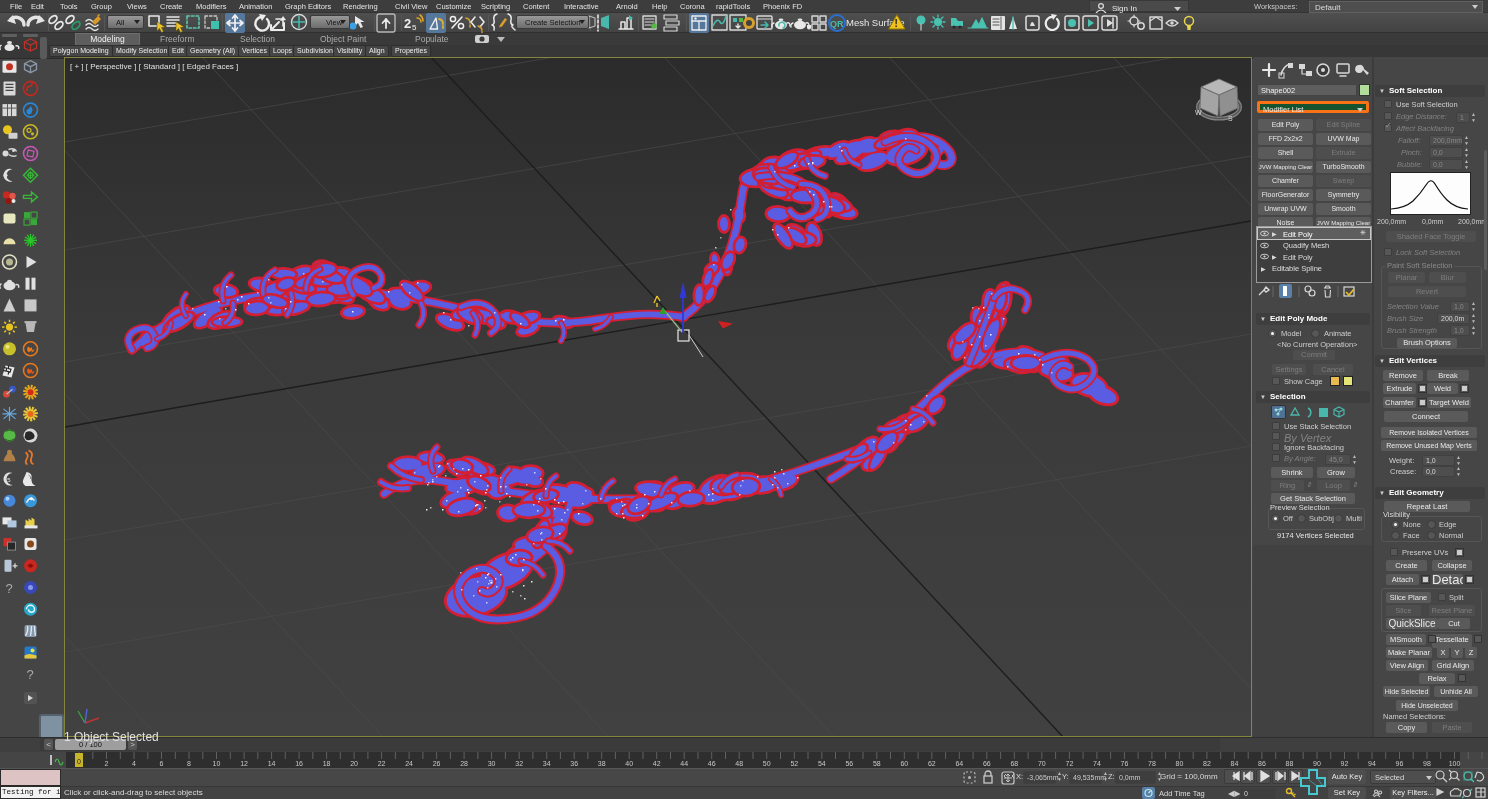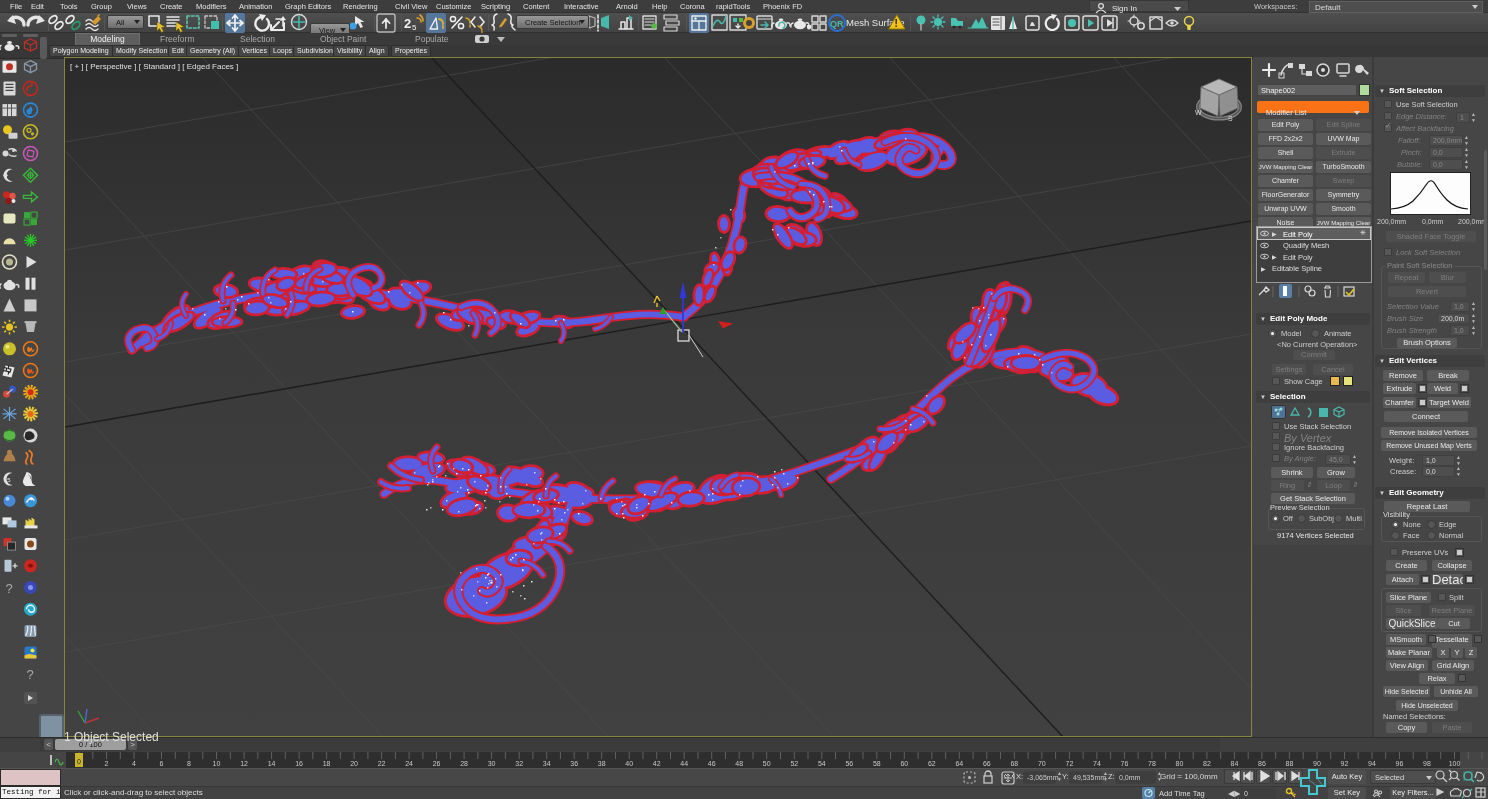--- a/index.html
+++ b/index.html
@@ -184,21 +184,21 @@
         <path d="M1134,4 v-2 M1134,12 v2 M1130,8 h-2 M1138,8 h2" stroke="#d8d8d8" stroke-width="1.2"></path>
 <rect x="1150" y="4" width="12" height="12" stroke="#d8d8d8" stroke-width="1.5"></rect>
         <path d="M1150,8 l6,-4 6,4" stroke="#d8d8d8" stroke-width="1.2"></path>
 <path d="M1166,10 q6,-6 12,0 q-6,6 -12,0 z" stroke="#d8d8d8" stroke-width="1.4"></path>
         <circle cx="1172" cy="10" r="1.8" fill="#d8d8d8" stroke="none"></circle>
 <circle cx="1189" cy="8" r="4.5" stroke="#e8d44a" stroke-width="1.5"></circle>
         <path d="M1187,13 h4 l-0.5,4 h-3 z" fill="#e8d44a" stroke="none"></path>
 </g>
 </svg>
     <div class="combo" style="left:107px;top:2px;width:37px;">All<span class="ar"></span></div>
-    <div class="combo" style="left:310px;top:10px;width:40px;">View<span class="ar"></span></div>
+    <div class="combo" style="left:310px;top:2px;width:40px;text-align:center;">View<span class="ar"></span></div>
     <div class="combo" style="left:516px;top:2px;width:73px;">Create Selection Se<span class="ar"></span></div>
   </div>
 <div class="abs" style="left:0;top:33px;width:1488px;height:12px;background:#3a3a3a;">
     <div class="abs" style="left:75px;top:0;width:65px;height:12px;background:#5e5e5e;border:1px solid #6e6e6e;border-bottom:none;color:#f2f2f2;font-size:8.5px;text-align:center;line-height:11px;">Modeling</div>
     <span class="rtab" style="left:160px;top:1px">Freeform</span>
     <span class="rtab" style="left:240px;top:1px">Selection</span>
     <span class="rtab" style="left:320px;top:1px">Object Paint</span>
     <span class="rtab" style="left:415px;top:1px">Populate</span>
     <svg class="abs" style="left:475px;top:1px" width="40" height="10">
       <rect x="0" y="1" width="14" height="8" rx="2" fill="#cfcfcf"></rect>
@@ -1198,21 +1198,21 @@
     <rect x="51" y="9" width="6" height="5" fill="#d8d8d8"></rect>
     <path d="M47,7 v5 h4" stroke="#d8d8d8" stroke-width="1.2"></path>
 <circle cx="68" cy="8" r="6" fill="#3a3a3a" stroke="#d8d8d8" stroke-width="1.6"></circle>
     <circle cx="68" cy="8" r="2" fill="#d8d8d8"></circle>
 <rect x="82" y="2" width="12" height="9" rx="1" stroke="#d8d8d8" stroke-width="1.5"></rect>
     <path d="M85,14 h6" stroke="#d8d8d8" stroke-width="1.5"></path>
 <path d="M104,3 a4,4 0 1 0 4,5 l4,5 2,-2 -5,-4 a4,4 0 0 0 -5,-4" fill="#d8d8d8"></path>
 </svg>
 <div class="abs" style="left:1257px;top:84px;width:100px;height:12px;background:#5e5e5e;border:1px solid #444;font-size:7.5px;color:#f0f0f0;padding-left:3px;line-height:11px">Shape002</div>
 <div class="abs" style="left:1359px;top:84px;width:11px;height:12px;background:#b2dc9b;border:1px solid #333"></div>
-<div class="abs" style="left:1257px;top:101px;width:112px;height:12px;background:#a21caf;border:6px solid #f97316;border-radius:2px;font-size:7.5px;color:#eee;padding-left:3px;line-height:11px">Modifier List<span style="position:absolute;right:3px;top:4px;width:0;height:0;border-left:3px solid transparent;border-right:3px solid transparent;border-top:4px solid #ccc"></span></div>
+<div class="abs" style="left:1257px;top:101px;width:112px;height:12px;background:#14532d;border:3px solid #f97316;border-radius:2px;font-size:7.5px;color:#eee;padding-left:3px;line-height:11px">Modifier List<span style="position:absolute;right:3px;top:4px;width:0;height:0;border-left:3px solid transparent;border-right:3px solid transparent;border-top:4px solid #ccc"></span></div>
 <div class="btn" style="left:1258px;top:119px;width:55px;height:12px;line-height:12px;font-size:7px">Edit Poly</div>
 <div class="btn dim" style="left:1316px;top:119px;width:55px;height:12px;line-height:12px;font-size:7px">Edit Spline</div>
 <div class="btn" style="left:1258px;top:133px;width:55px;height:12px;line-height:12px;font-size:7px">FFD 2x2x2</div>
 <div class="btn" style="left:1316px;top:133px;width:55px;height:12px;line-height:12px;font-size:7px">UVW Map</div>
 <div class="btn" style="left:1258px;top:147px;width:55px;height:12px;line-height:12px;font-size:7px">Shell</div>
 <div class="btn dim" style="left:1316px;top:147px;width:55px;height:12px;line-height:12px;font-size:7px">Extrude</div>
 <div class="btn" style="left:1258px;top:161px;width:55px;height:12px;line-height:12px;font-size:7px"><span style="font-size:6px">JVW Mapping Clear</span></div>
 <div class="btn" style="left:1316px;top:161px;width:55px;height:12px;line-height:12px;font-size:7px">TurboSmooth</div>
 <div class="btn" style="left:1258px;top:175px;width:55px;height:12px;line-height:12px;font-size:7px">Chamfer</div>
 <div class="btn dim" style="left:1316px;top:175px;width:55px;height:12px;line-height:12px;font-size:7px">Sweep</div>
@@ -1340,21 +1340,21 @@
       <path d="M0,36 q14,-1 22,-8 q8,-8 13,-16 q5,-8 9,-1 q6,10 12,16 q8,8 21,9" fill="none" stroke="#111" stroke-width="1.2"></path>
     </svg></div>
 <div class="lbl" style="left:1377px;top:218px;font-size:7px">200,0mm</div>
 <div class="lbl" style="left:1422px;top:218px;font-size:7px">0,0mm</div>
 <div class="lbl" style="left:1458px;top:218px;font-size:7px">200,0mm</div>
 <div class="btn dim" style="left:1386px;top:231px;width:90px;height:11px;line-height:11px;font-size:7.5px">Shaded Face Toggle</div>
 <div class="chk" style="left:1384px;top:248px"></div>
 <div class="lbl dim" style="left:1396px;top:248px;font-size:7.5px">Lock Soft Selection</div>
 <div class="grp" style="left:1381px;top:266px;width:101px;height:83px"></div>
 <div class="lbl" style="left:1385px;top:261px;font-size:7.5px;color:#8a8a8a;background:#464646;padding:0 2px">Paint Soft Selection</div>
-<div class="btn dim" style="left:1388px;top:272px;width:37px;height:11px;line-height:11px;font-size:7.5px">Repeat</div>
+<div class="btn dim" style="left:1388px;top:272px;width:37px;height:11px;line-height:11px;font-size:7.5px">Planar</div>
 <div class="btn dim" style="left:1429px;top:272px;width:37px;height:11px;line-height:11px;font-size:7.5px">Blur</div>
 <div class="btn dim" style="left:1388px;top:286px;width:78px;height:11px;line-height:11px;font-size:7.5px">Revert</div>
 <div class="lbl dim" style="left:1387px;top:302px;font-size:7.5px">Selection Value</div>
 <div class="spin dim" style="left:1450px;top:301px;width:20px;height:11px;line-height:10px">1,0</div>
 <div class="spinar" style="left:1471px;top:301px">▲<br>▼</div>
 <div class="lbl dim" style="left:1387px;top:314px;font-size:7.5px">Brush Size</div>
 <div class="spin" style="left:1437px;top:313px;width:33px;height:11px;line-height:10px">200,0m</div>
 <div class="spinar" style="left:1471px;top:313px">▲<br>▼</div>
 <div class="lbl dim" style="left:1387px;top:326px;font-size:7.5px">Brush Strength</div>
 <div class="spin dim" style="left:1450px;top:325px;width:20px;height:11px;line-height:10px">1,0</div>

